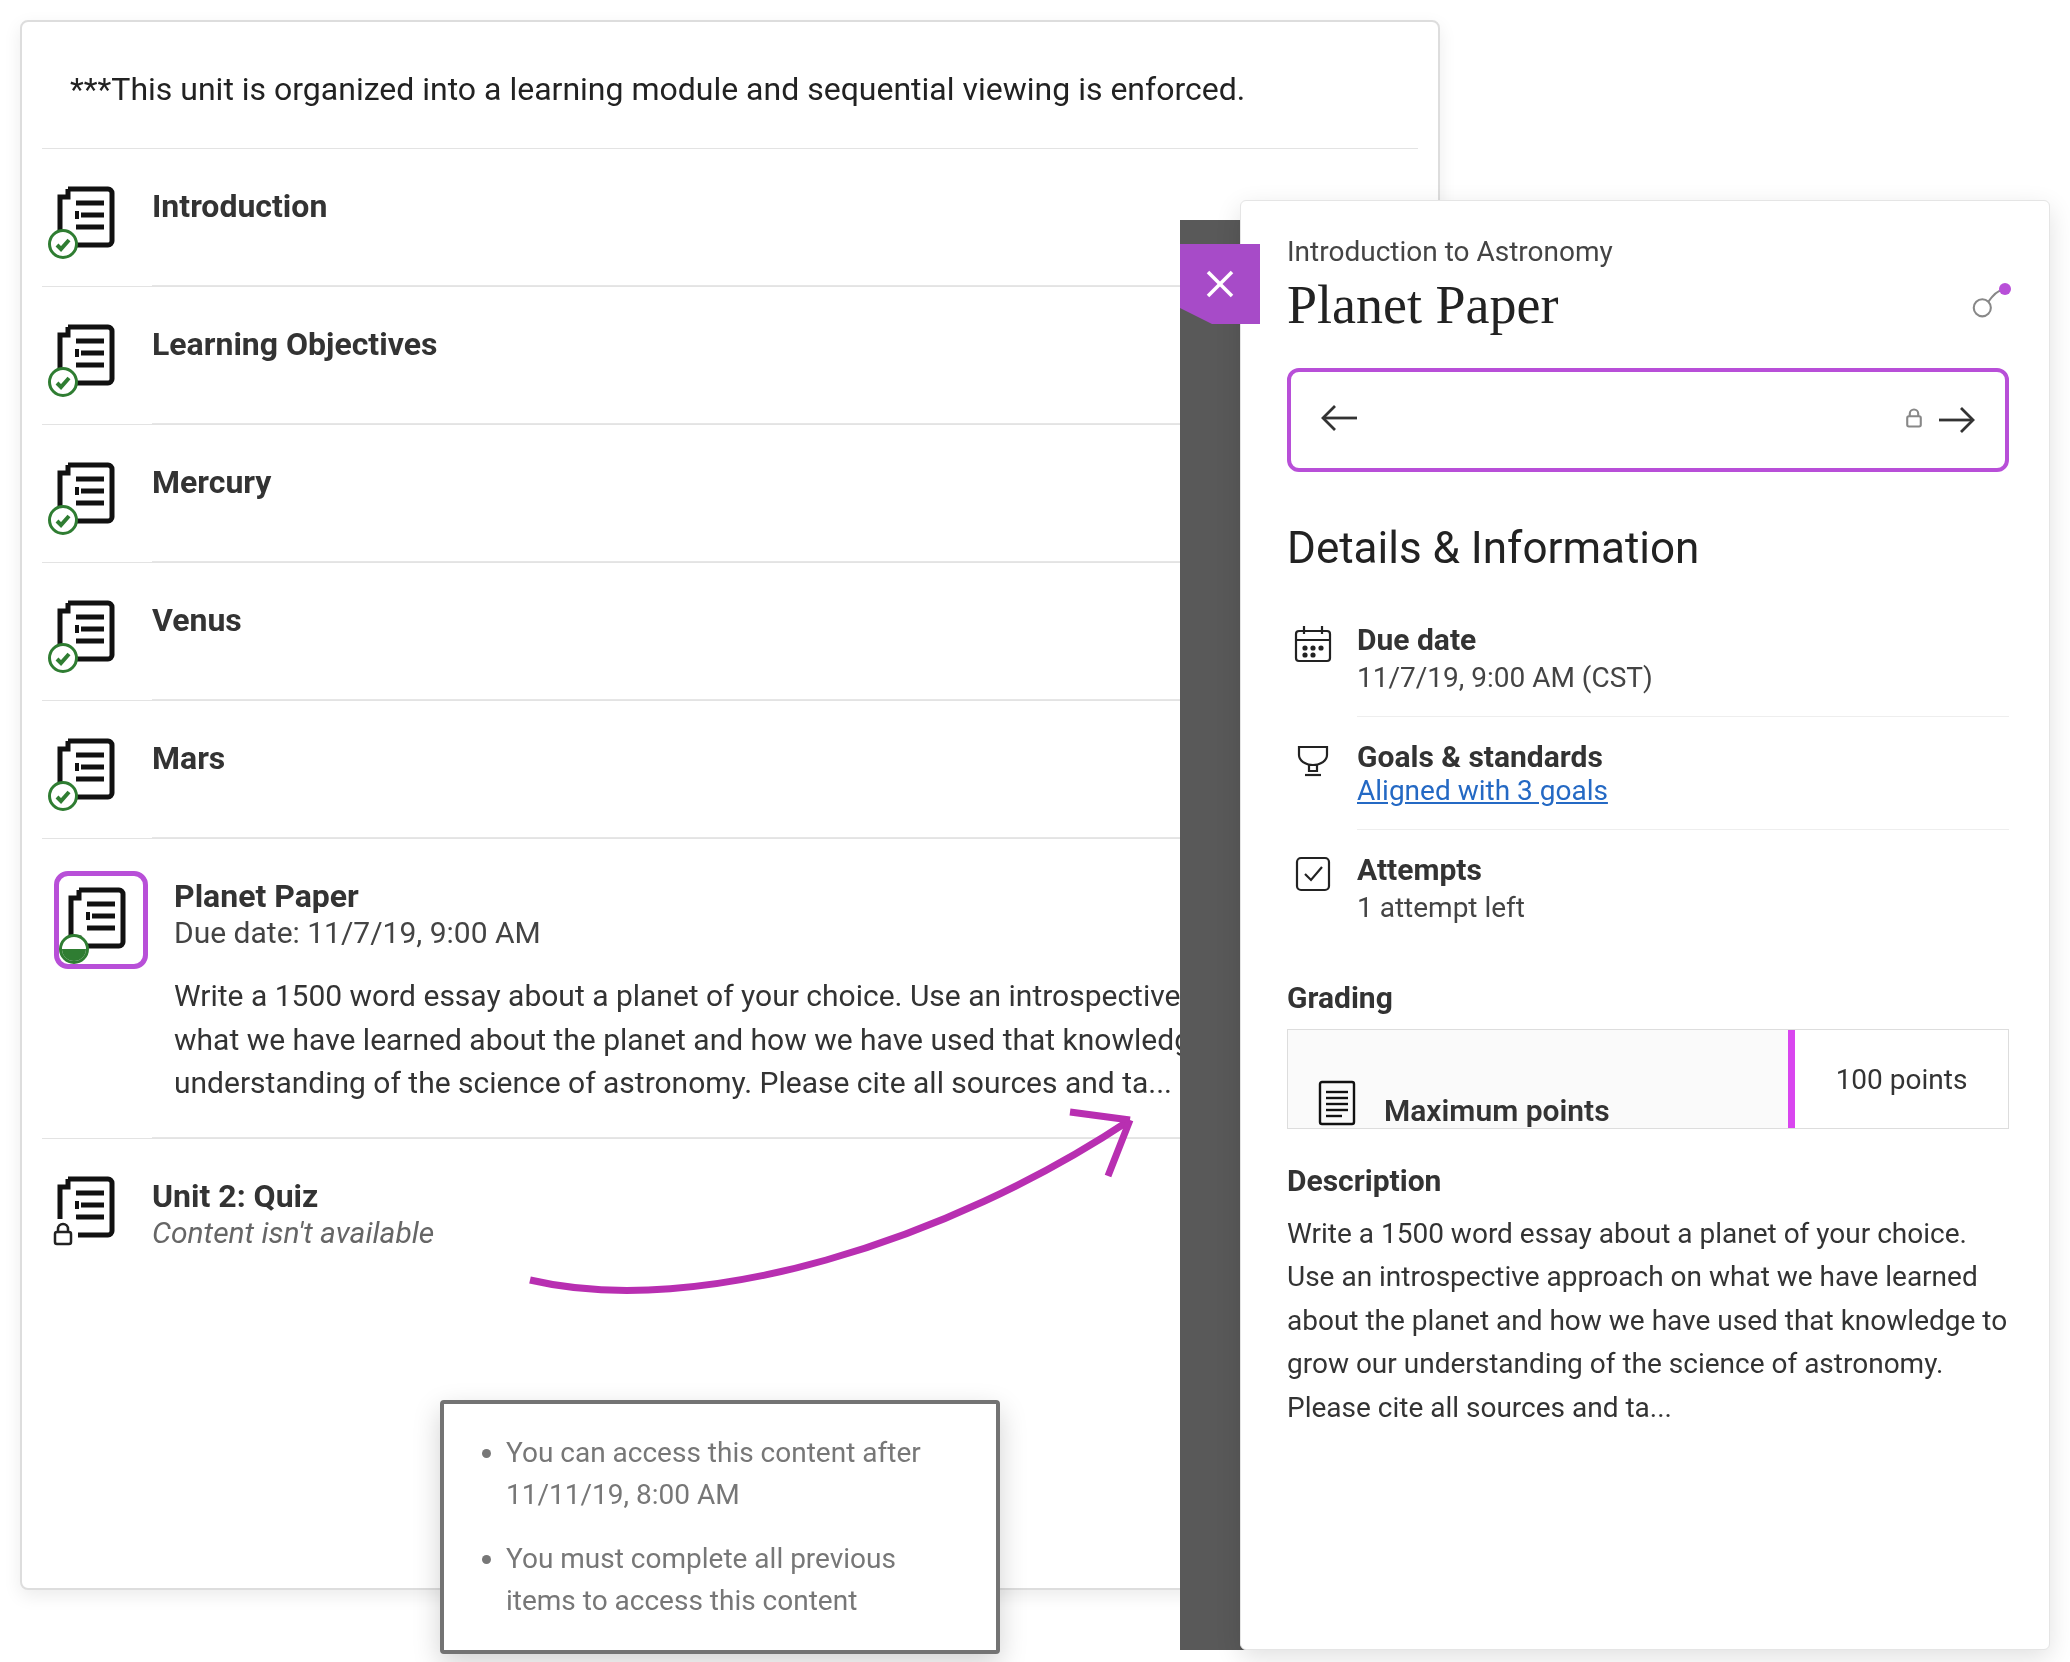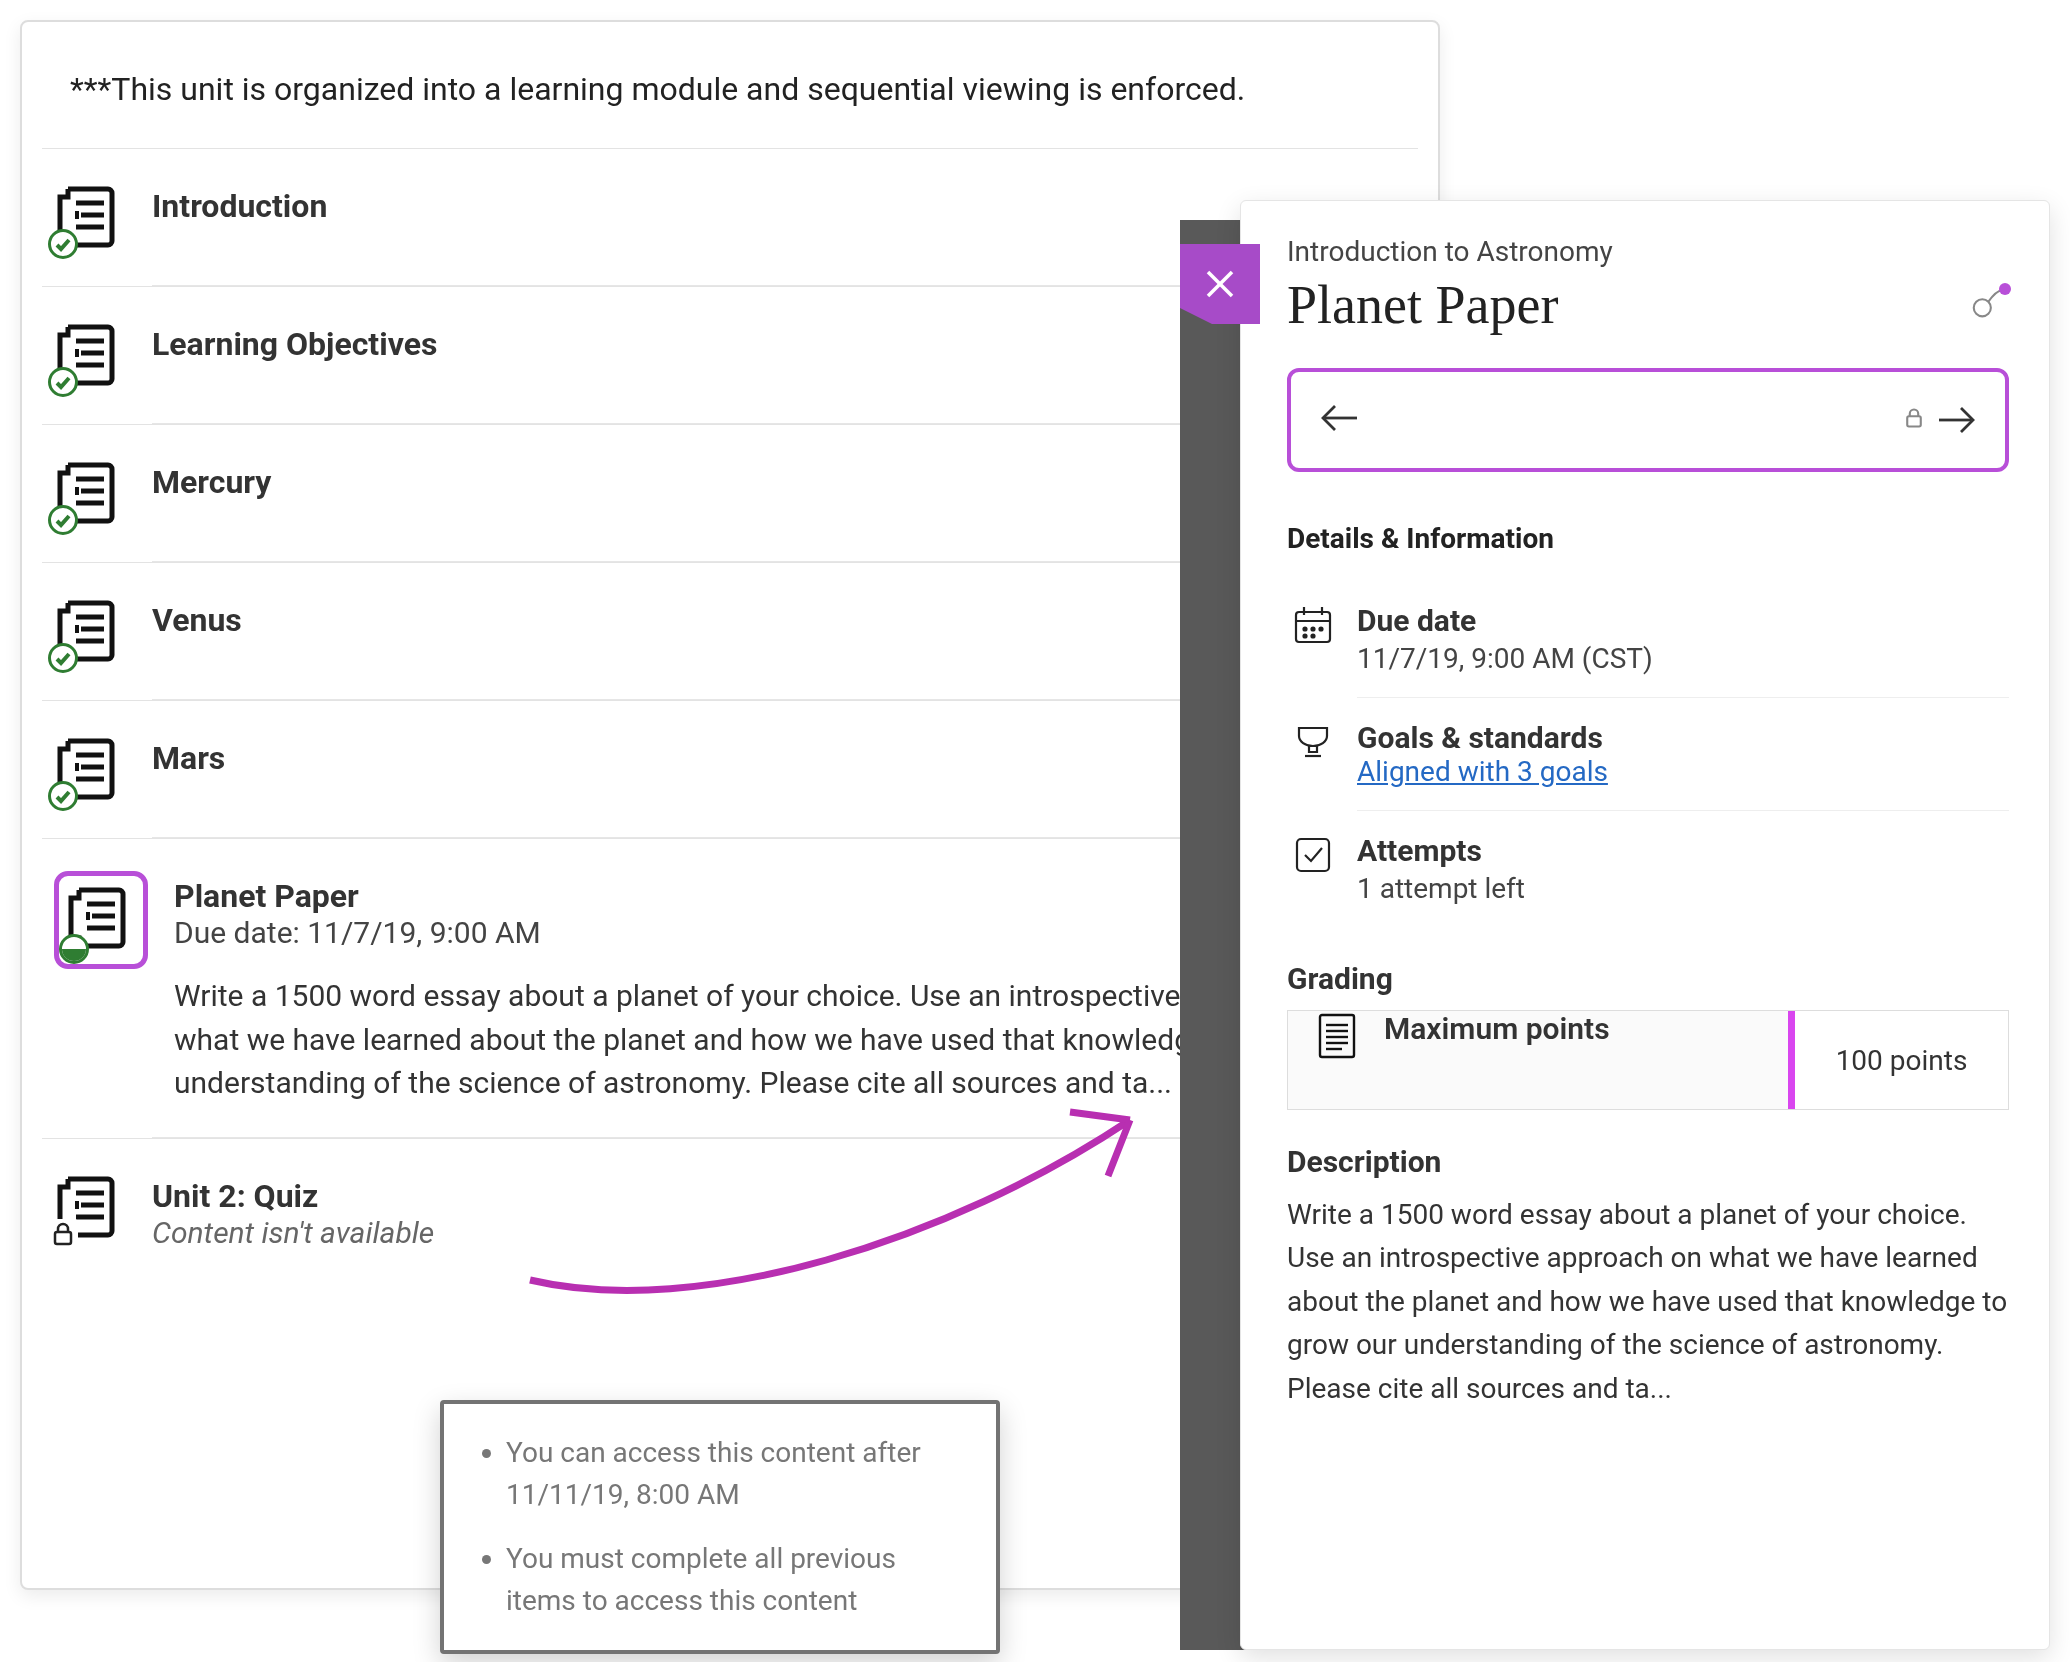--- a/index.html
+++ b/index.html
@@ -156,37 +156,37 @@
     margin-top: 32px;
     border: 4px solid #b84fd8; border-radius: 12px;
     height: 104px;
     display:flex; align-items:center; justify-content:space-between;
     padding: 0 28px;
   }
   .nav-box svg { width: 42px; height: 42px; stroke:#333; stroke-width:2.8; fill:none; }
   .nav-next { display:flex; align-items:center; gap:10px; }
   .tiny-lock svg { width: 22px; height: 22px; stroke:#888; stroke-width:2.5; fill:none;}
 
-  .section-h { font-size: 28px; font-weight:700; color:#222; margin: 50px 0 26px 0; }
+  .section-h { font-size: 44px; font-weight:400; color:#222; margin: 50px 0 26px 0; }
 
   .info-list { padding-left: 4px; }
   .info-row { display:flex; gap: 22px; padding: 22px 0; align-items: flex-start;}
   .info-list .info-row + .hr { border-top:1px solid #eee; margin-left: 66px;}
   .info-icon { width: 44px; height: 44px; flex:0 0 auto;}
   .info-icon svg { width:44px; height:44px; stroke:#222; stroke-width:2.2; fill:none;}
   .info-label { font-size: 30px; font-weight:700; }
   .info-value { font-size: 28px; color:#444; margin-top:4px;}
   .info-link { color:#2469c4; font-size:28px; }
 
   .sub-h { font-size: 30px; font-weight:700; margin-top: 34px; margin-bottom: 14px;}
   .grade-box {
     border:1px solid #ddd; display:flex; align-items:stretch; height: 100px;
     background:#fafafa;
   }
-  .grade-left { flex:1; display:flex; align-items:flex-start; gap:22px; padding:0 24px;}
+  .grade-left { flex:1; display:flex; align-items:flex-end; gap:22px; padding:0 24px;}
   .grade-left svg { width:50px; height:50px; stroke:#111; stroke-width:2.4; fill:none; }
   .grade-left span { font-size: 30px; font-weight:600;}
   .grade-right { width: 220px; border-left:7px solid #d946ef; display:flex; align-items:center; justify-content:center; font-size:28px; background:#fff;}
   .desc-text { font-size: 28px; line-height:1.55; color:#333; }
 </style>
 </head>
 <body>
 
 <svg width="0" height="0" style="position:absolute">
   <defs>

